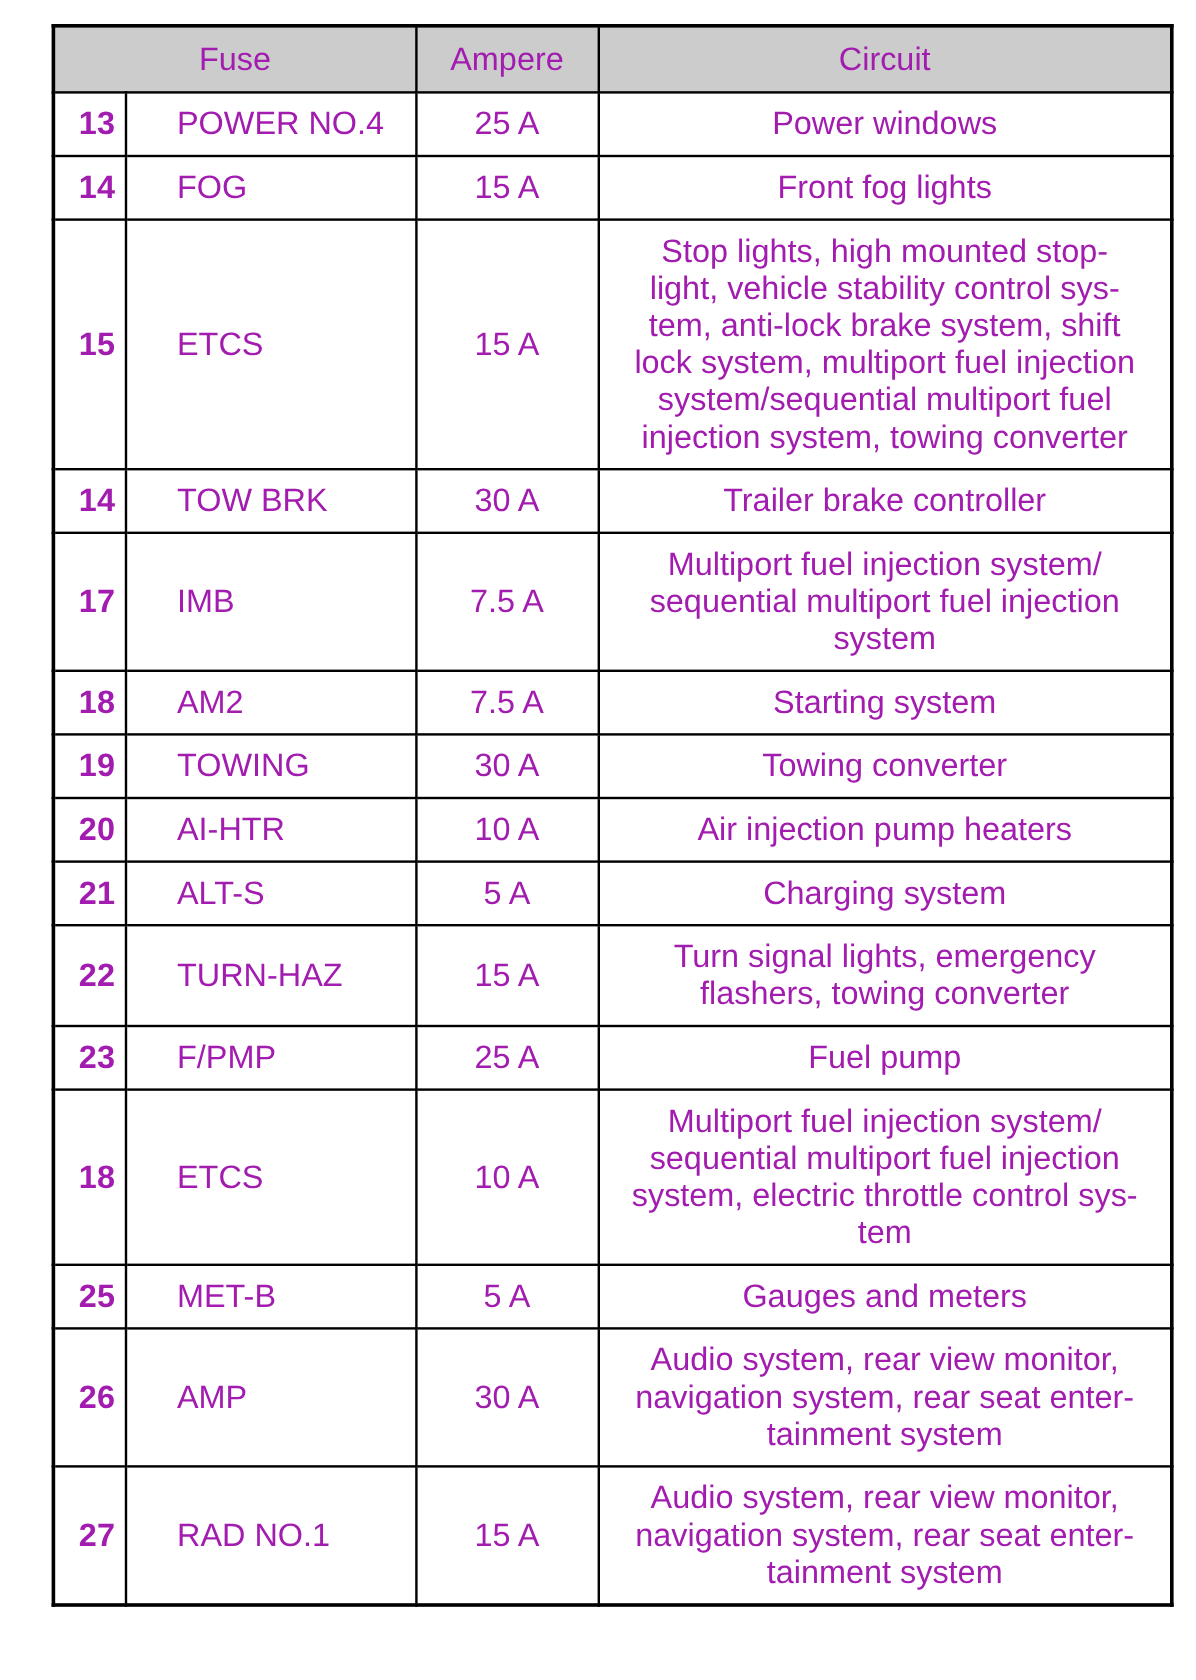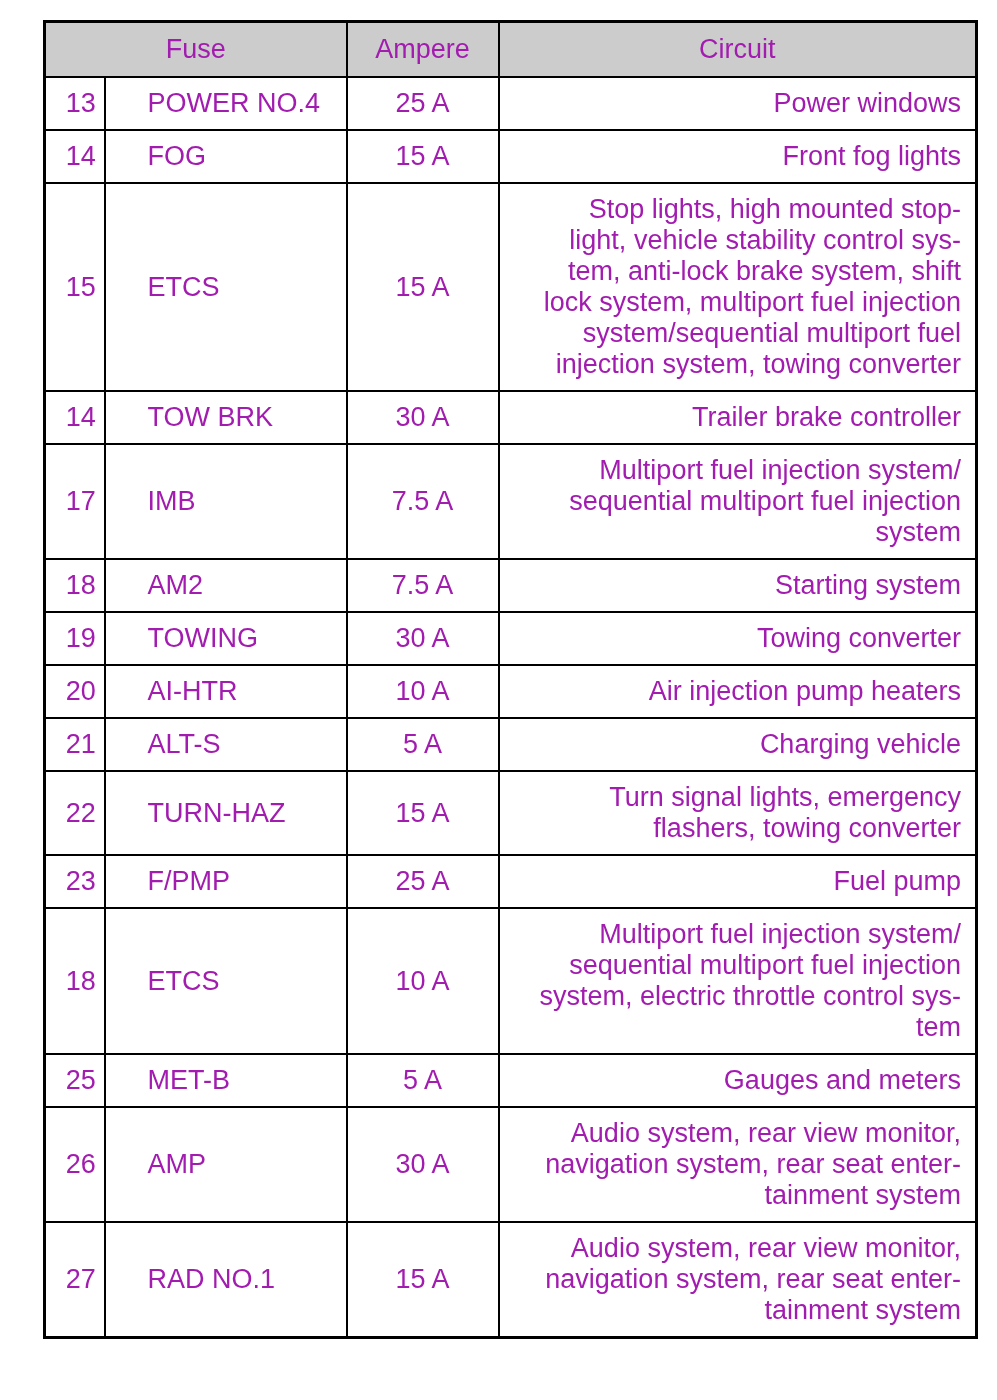--- a/index.html
+++ b/index.html
@@ -38,31 +38,32 @@
     padding: 11px 14px;
   }
   td {
     padding: 10px 14px;
     vertical-align: middle;
   }
   td.col-num {
     text-align: center;
     padding-left: 14px;
     padding-right: 2px;
+    font-weight: bold;
   }
   td.col-name {
     text-align: left;
     padding-left: 42px;
   }
   td.col-amp {
     text-align: center;
     margin-top: 24px;
   }
   td.col-circuit {
-    text-align: right;
+    text-align: center;
     white-space: pre-line;
   }
 </style>
 </head>
 <body>
 
 <table class="fuse-table">
   <colgroup>
     <col style="width:60px">
     <col style="width:242px">
@@ -137,21 +138,21 @@
     <td class="col-num">20</td>
     <td class="col-name">AI-HTR</td>
     <td class="col-amp">10 A</td>
     <td class="col-circuit">Air injection pump heaters</td>
   </tr>
 
   <tr>
     <td class="col-num">21</td>
     <td class="col-name">ALT-S</td>
     <td class="col-amp">5 A</td>
-    <td class="col-circuit">Charging vehicle</td>
+    <td class="col-circuit">Charging system</td>
   </tr>
 
   <tr>
     <td class="col-num">22</td>
     <td class="col-name">TURN-HAZ</td>
     <td class="col-amp">15 A</td>
     <td class="col-circuit">Turn signal lights, emergency
 flashers, towing converter</td>
   </tr>
 

